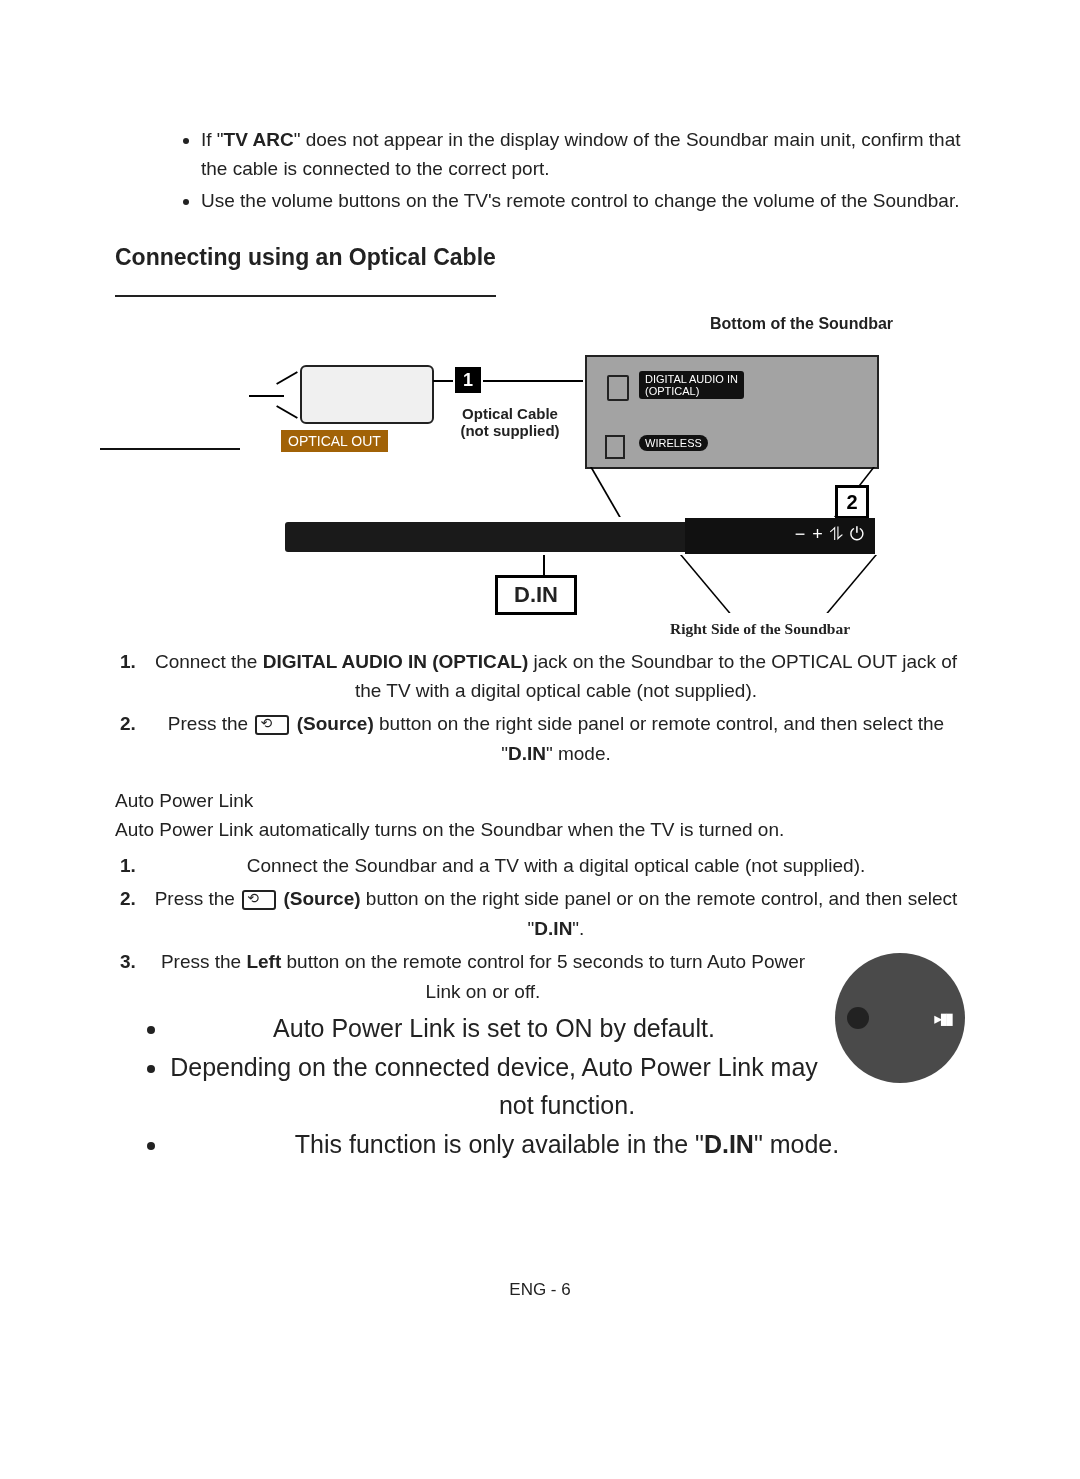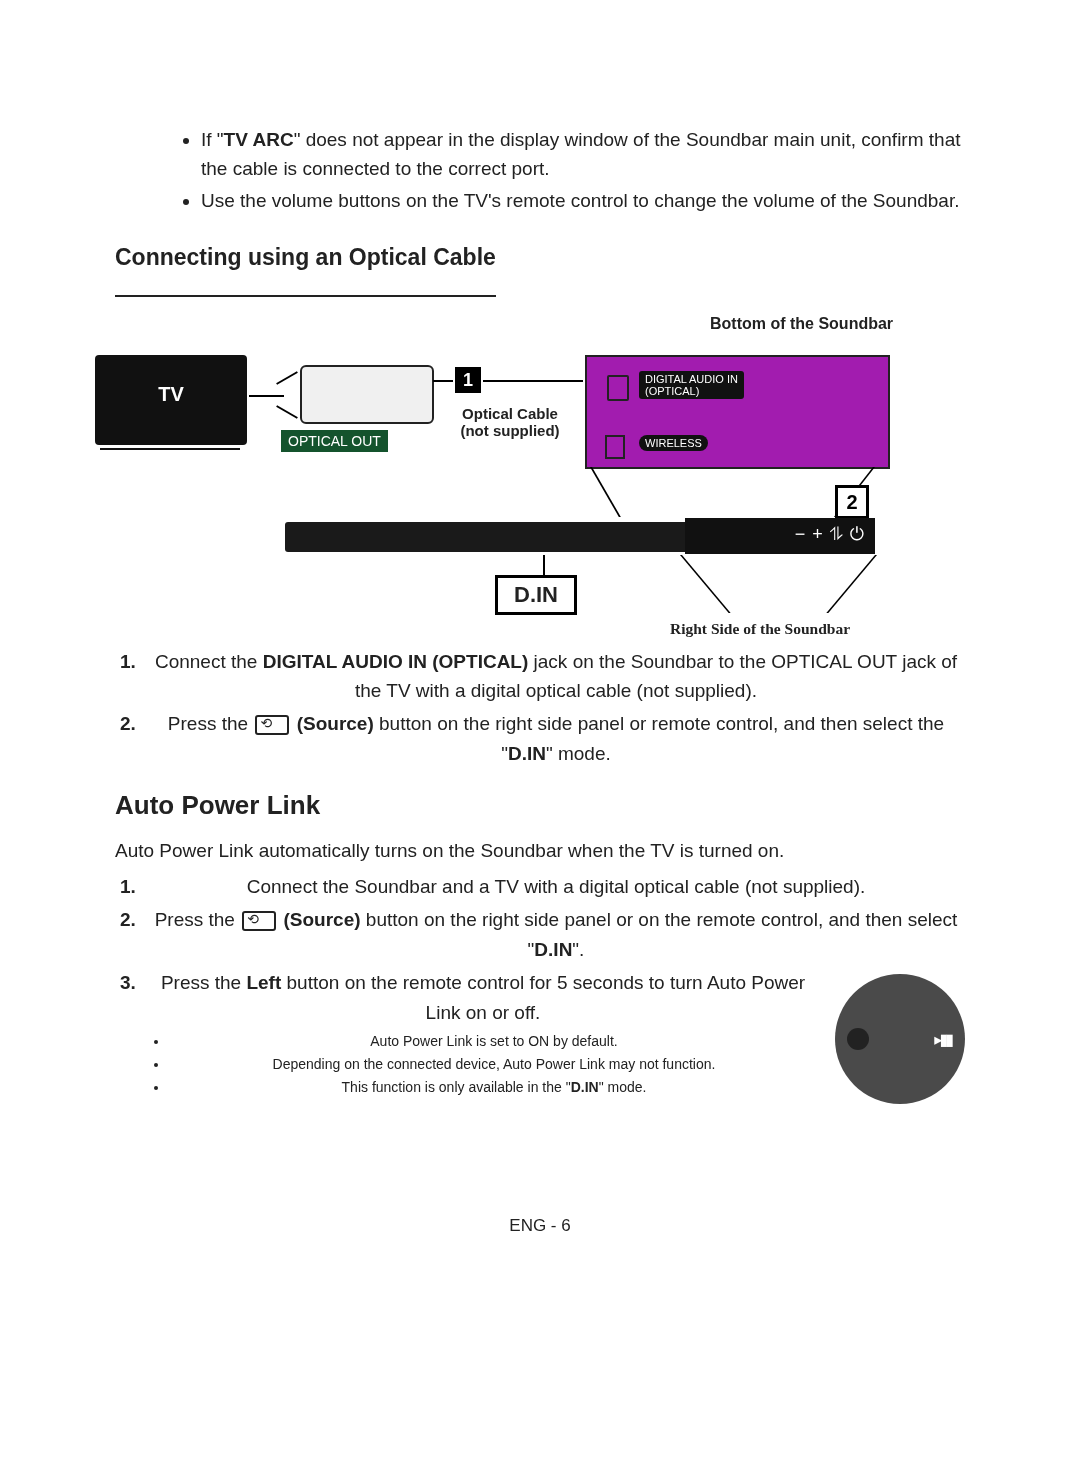--- a/index.html
+++ b/index.html
@@ -67,21 +67,21 @@
       left: -15px;
       top: 133px;
       width: 140px;
       height: 6px;
       border-top: 2px solid #111;
     }
     .optical-out-box {
       position: absolute;
       left: 165px;
       top: 114px;
-      background: #14532d;
+      background: #a16207;
       color: #fff;
       font-size: 14px;
       padding: 3px 7px;
       border: 1px solid #fff;
     }
     .cable-img-left {
       position: absolute;
       left: 185px;
       top: 50px;
       width: 130px;
@@ -112,22 +112,21 @@
       font-weight: bold;
       width: 150px;
     }
     .port-panel {
       position: absolute;
       left: 470px;
       top: 40px;
       width: 290px;
       height: 110px;
       border: 2px solid #222;
-      background: #a21caf;
-      padding-left: 11px;
+      background: #a3a3a3;
     }
     .port-item {
       position: absolute;
       font-size: 11px;
       color: #fff;
       background: #111;
       padding: 2px 6px;
       border-radius: 3px;
     }
     .port-optical-jack {
@@ -209,37 +208,37 @@
       font-size: 19px;
       line-height: 1.55;
       margin-bottom: 4px;
       padding-left: 6px;
       text-align: center;
     }
     ol.numbered > li::marker {
       font-weight: bold;
     }
     .sub-header {
-      font-size: 26px;
-      font-weight: bold;
+      font-size: 19px;
+      font-weight: normal;
       margin-top: 22px;
-      margin-bottom: 16px;
+      margin-bottom: 4px;
     }
     .body-text {
       font-size: 19px;
       line-height: 1.5;
       margin: 0 0 6px 0;
     }
     .nested-bullets {
       list-style: disc;
       margin: 4px 0 4px 22px;
       padding: 0;
     }
     .nested-bullets li {
-      font-size: 14px;
+      font-size: 25px;
       line-height: 1.5;
       margin-bottom: 2px;
     }
     .source-icon {
       display: inline-block;
       width: 30px;
       height: 16px;
       border: 2px solid #222;
       border-radius: 3px;
       vertical-align: middle;
@@ -307,23 +306,20 @@
     <li>
       <span>Use the volume buttons on the TV's remote control to change the volume of the Soundbar.</span>
     </li>
   </ul>
 
   <div class="section-header">Connecting using an Optical Cable</div>
 
   <div class="diagram-wrap">
     <div class="diag-label-top">Bottom of the Soundbar</div>
 
-    <div class="tv-box">
-      <div class="tv-label">TV</div>
-    </div>
     <div class="tv-stand"></div>
 
     <div class="line" style="left:134px; top:80px; width:35px; height:2px;"></div>
     <div class="line" style="left:160px; top:62px; width:24px; height:2px; transform:rotate(-30deg);"></div>
     <div class="line" style="left:160px; top:96px; width:24px; height:2px; transform:rotate(30deg);"></div>
 
     <div class="cable-img-left"></div>
     <div class="optical-out-box">OPTICAL OUT</div>
 
     <div class="line" style="left:318px; top:65px; width:20px; height:2px;"></div>

